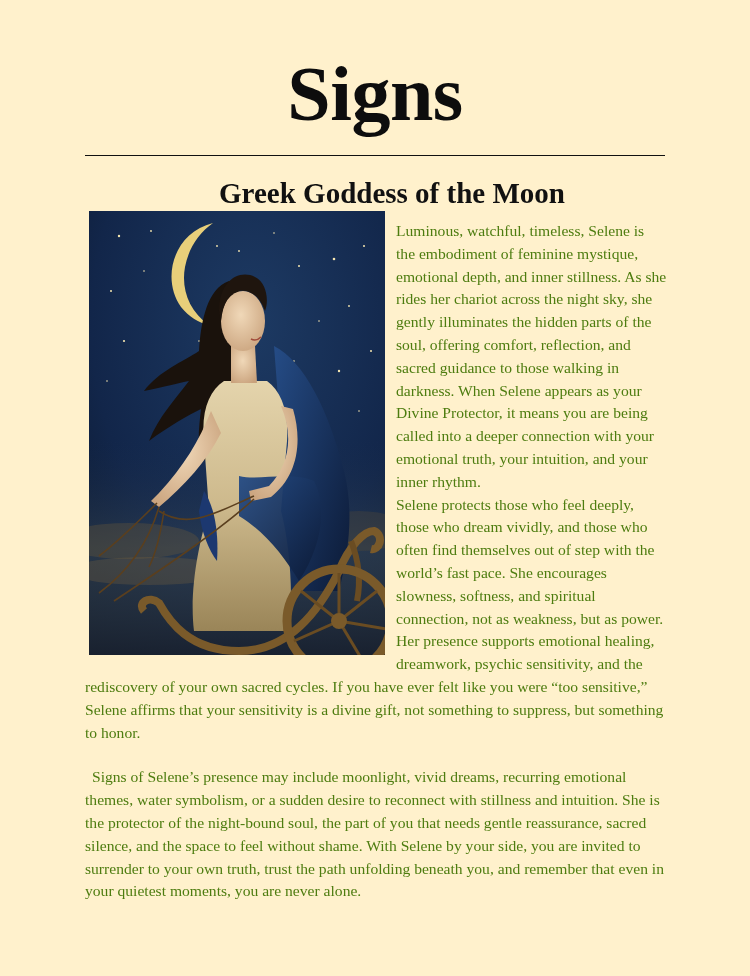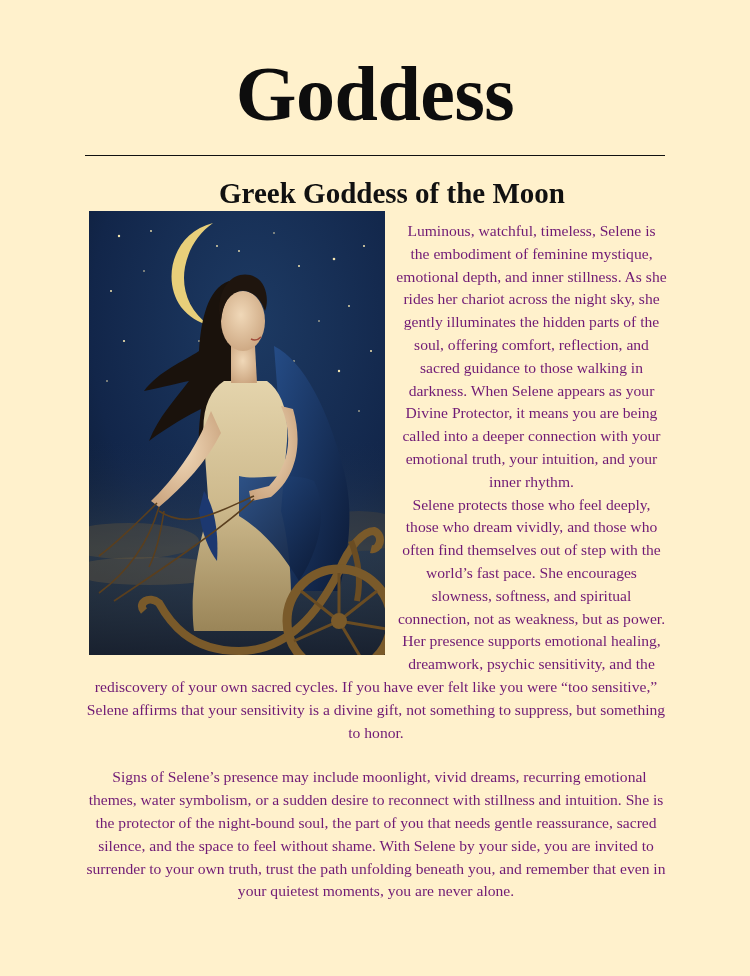--- a/index.html
+++ b/index.html
@@ -51,22 +51,21 @@
       margin: 17px;
     }
     .content {
       position: absolute;
       top: 220px;
       left: 85px;
       width: 582px;
       font-family: "Liberation Serif", "DejaVu Serif", serif;
       font-size: 15.6px;
       line-height: 22.8px;
-      color: #701a75;
-      text-align: center;
+      color: #4d7c0f;
     }
     .figure {
       float: left;
       width: 296px;
       height: 444px;
       margin: -9px 11px 0 4px;
       background: #0f1d33;
       overflow: hidden;
     }
     .figure svg { display: block; }
@@ -74,21 +73,21 @@
       margin: 0;
     }
     .content p.indent {
       text-indent: 7px;
       margin-top: 22px;
     }
   </style>
 </head>
 <body>
 
-<h1 class="page-title">Goddess</h1>
+<h1 class="page-title">Signs</h1>
 <div class="rule"></div>
 <h2 class="subtitle">Greek Goddess of the Moon</h2>
 
 <div class="content">
   <div class="figure" title="Painting of Selene in a pale gown and dark blue cloak, holding reins while riding a chariot beneath a crescent moon and starry night sky">
     <svg width="296" height="444" viewBox="0 0 296 444">
       <defs>
         <radialGradient id="sky" cx="0.55" cy="0.25" r="0.9">
           <stop offset="0" stop-color="#1d3a63"></stop>
           <stop offset="0.6" stop-color="#12264a"></stop>

